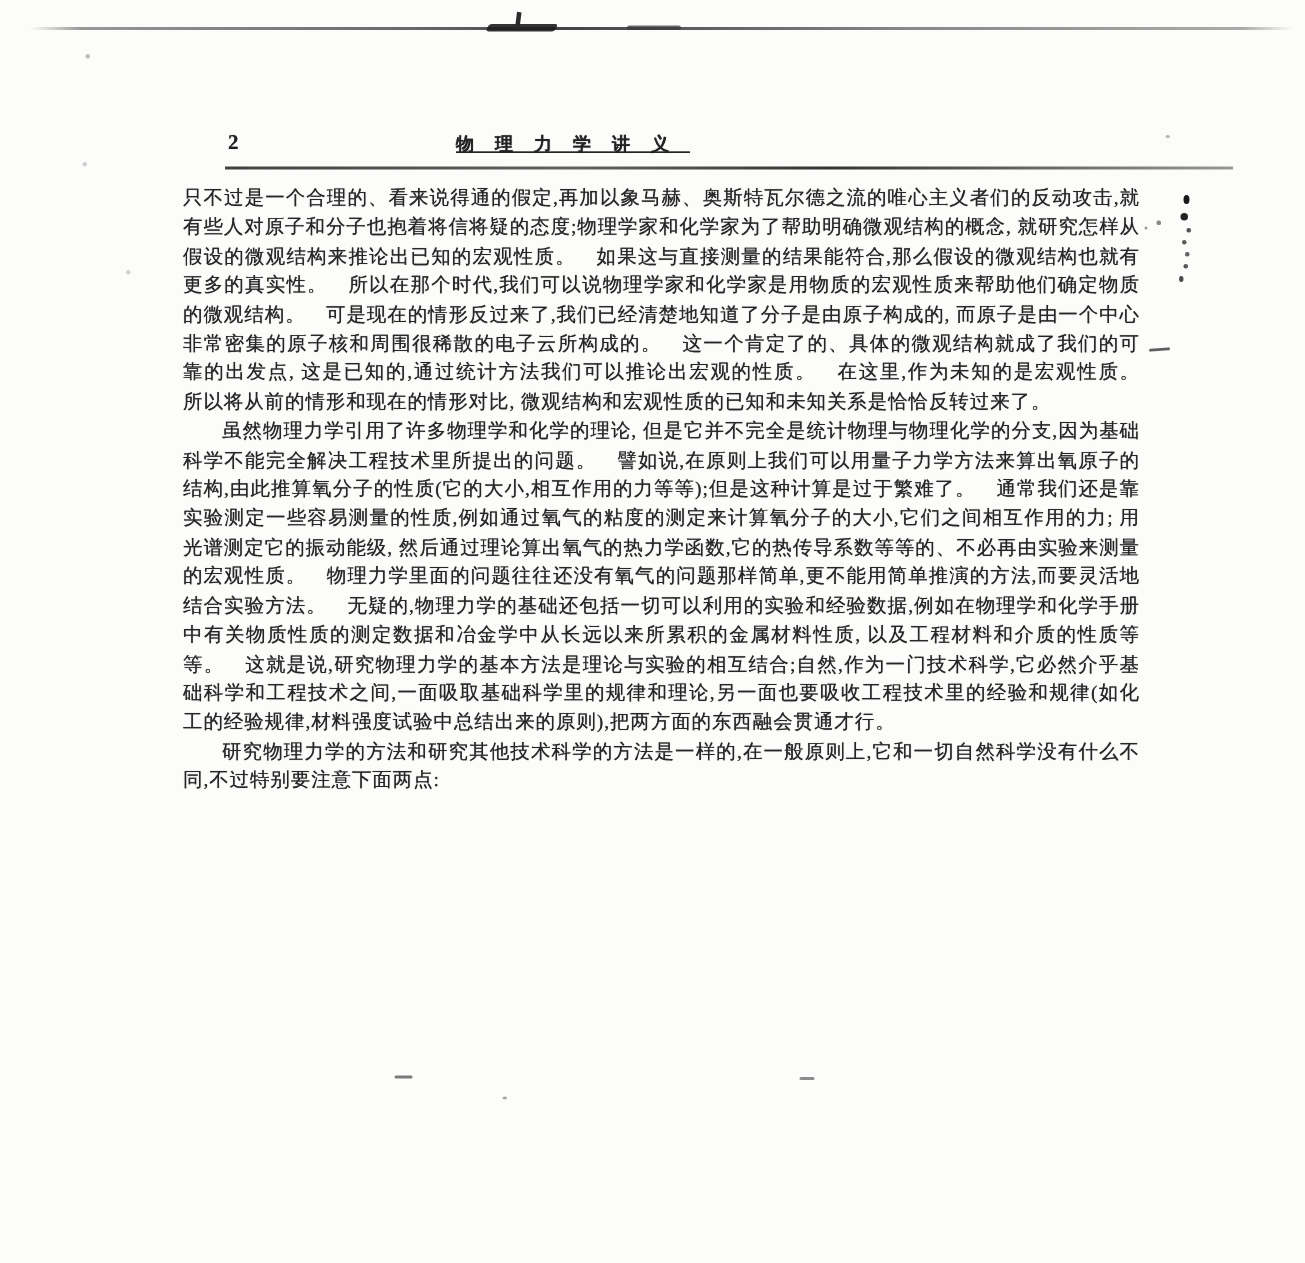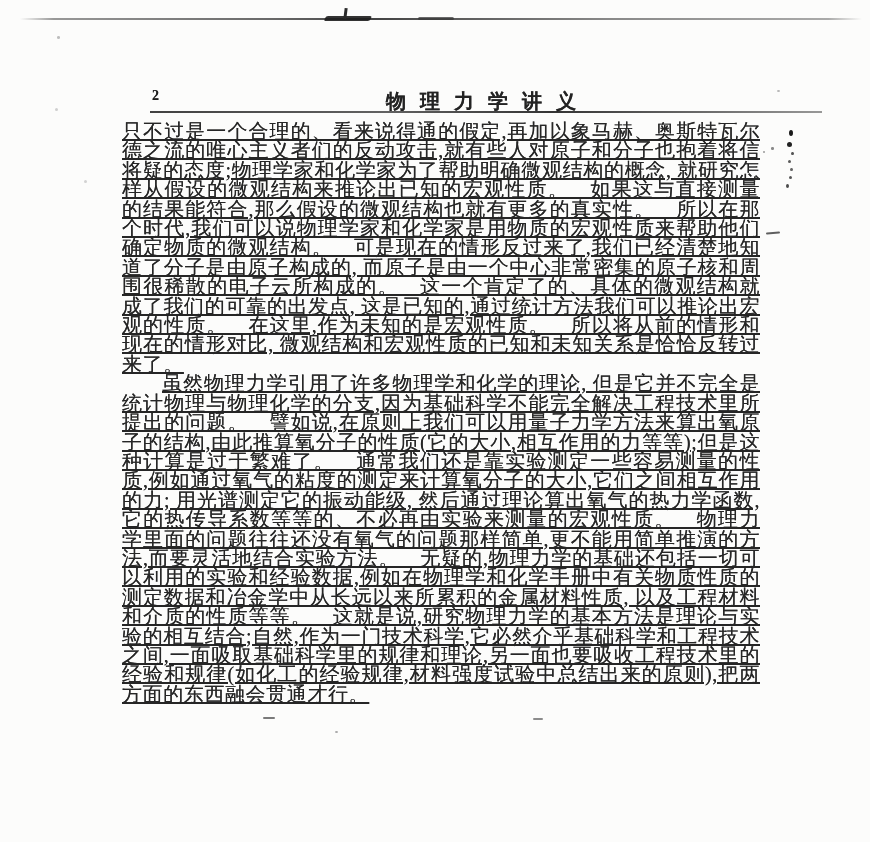--- a/index.html
+++ b/index.html
@@ -24,38 +24,38 @@
   .speck{position:absolute;border-radius:50%;}
   .dash{position:absolute;height:2px;border-radius:1px;}
   
   .page-number{
     position:absolute;left:152px;top:88px;
     font-size:14px;font-weight:bold;color:#1e1e1e;
     text-shadow:0 0 .5px rgba(30,30,30,.7);
   }
   .running-title{
     position:absolute;left:290px;top:88px;width:300px;
-    text-align:right;text-indent:14px;
-    font-size:20px;font-weight:bold;letter-spacing:14px;color:#232323;
+    text-align:left;text-indent:14px;
+    font-size:12px;font-weight:bold;letter-spacing:14px;color:#232323;
     text-shadow:0 0 .6px rgba(30,30,30,.75);
     white-space:nowrap;
+    text-decoration:underline;
   }
   .header-rule{
     position:absolute;left:150px;top:111px;width:672px;height:2px;
     background:linear-gradient(90deg,
       rgba(45,45,45,.9) 0%, rgba(60,60,60,.8) 35%,
       rgba(35,35,35,.92) 60%, rgba(55,55,55,.7) 85%, rgba(70,70,70,.55) 100%);
   }
   
   .body-text{
     position:absolute;left:122px;top:122px;width:638px;
-    font-size:20px;line-height:19.4px;letter-spacing:.6px;
+    font-size:13px;line-height:19.4px;letter-spacing:.6px;
     text-align:justify;color:#262626;
     text-shadow:0 0 .5px rgba(35,35,35,.8);
-    text-decoration:underline;
   }
   .body-text p{margin:0;padding:0;}
   .body-text p.indent{text-indent:2em;}
 </style>
 </head>
 <body>
 
 <div class="page">
 
   <div class="top-scan-line"></div>
@@ -65,20 +65,21 @@
 
   <header>
     <span class="page-number">2</span>
     <span class="running-title">物理力学讲义</span>
     <div class="header-rule"></div>
   </header>
 
   <main class="body-text">
     <p>只不过是一个合理的、看来说得通的假定,再加以象马赫、奥斯特瓦尔德之流的唯心主义者们的反动攻击,就有些人对原子和分子也抱着将信将疑的态度;物理学家和化学家为了帮助明确微观结构的概念, 就研究怎样从假设的微观结构来推论出已知的宏观性质。　如果这与直接测量的结果能符合,那么假设的微观结构也就有更多的真实性。　所以在那个时代,我们可以说物理学家和化学家是用物质的宏观性质来帮助他们确定物质的微观结构。　可是现在的情形反过来了,我们已经清楚地知道了分子是由原子构成的, 而原子是由一个中心非常密集的原子核和周围很稀散的电子云所构成的。　这一个肯定了的、具体的微观结构就成了我们的可靠的出发点, 这是已知的,通过统计方法我们可以推论出宏观的性质。　在这里,作为未知的是宏观性质。　所以将从前的情形和现在的情形对比, 微观结构和宏观性质的已知和未知关系是恰恰反转过来了。</p>
     <p class="indent">虽然物理力学引用了许多物理学和化学的理论, 但是它并不完全是统计物理与物理化学的分支,因为基础科学不能完全解决工程技术里所提出的问题。　譬如说,在原则上我们可以用量子力学方法来算出氧原子的结构,由此推算氧分子的性质(它的大小,相互作用的力等等);但是这种计算是过于繁难了。　通常我们还是靠实验测定一些容易测量的性质,例如通过氧气的粘度的测定来计算氧分子的大小,它们之间相互作用的力; 用光谱测定它的振动能级, 然后通过理论算出氧气的热力学函数,它的热传导系数等等的、不必再由实验来测量的宏观性质。　物理力学里面的问题往往还没有氧气的问题那样简单,更不能用简单推演的方法,而要灵活地结合实验方法。　无疑的,物理力学的基础还包括一切可以利用的实验和经验数据,例如在物理学和化学手册中有关物质性质的测定数据和冶金学中从长远以来所累积的金属材料性质, 以及工程材料和介质的性质等等。　这就是说,研究物理力学的基本方法是理论与实验的相互结合;自然,作为一门技术科学,它必然介乎基础科学和工程技术之间,一面吸取基础科学里的规律和理论,另一面也要吸收工程技术里的经验和规律(如化工的经验规律,材料强度试验中总结出来的原则),把两方面的东西融会贯通才行。</p>
+    <p class="indent">研究物理力学的方法和研究其他技术科学的方法是一样的,在一般原则上,它和一切自然科学没有什么不同,不过特别要注意下面两点:</p>
   </main>
 
   <div class="speck" style="left:789px;top:130px;width:4px;height:6px;background:#1a1a1a;"></div>
   <div class="speck" style="left:787px;top:142px;width:5px;height:5px;background:#222;"></div>
   <div class="speck" style="left:791px;top:152px;width:2.5px;height:3px;background:#555;"></div>
   <div class="speck" style="left:788px;top:160px;width:3px;height:3px;background:#5a5a5a;"></div>
   <div class="speck" style="left:790px;top:168px;width:2.5px;height:3px;background:#666;"></div>
   <div class="speck" style="left:789px;top:176px;width:3px;height:3px;background:#555;"></div>
   <div class="speck" style="left:786px;top:184px;width:3px;height:4px;background:#4c4c4c;"></div>
   <div class="speck" style="left:771px;top:147px;width:2.5px;height:2.5px;background:#8a8a8a;"></div>

